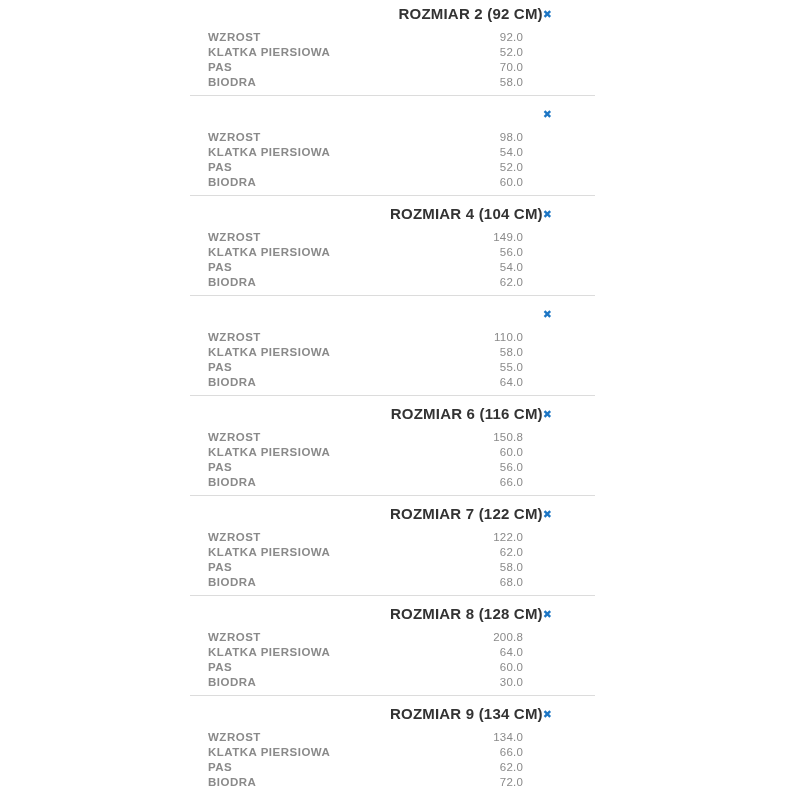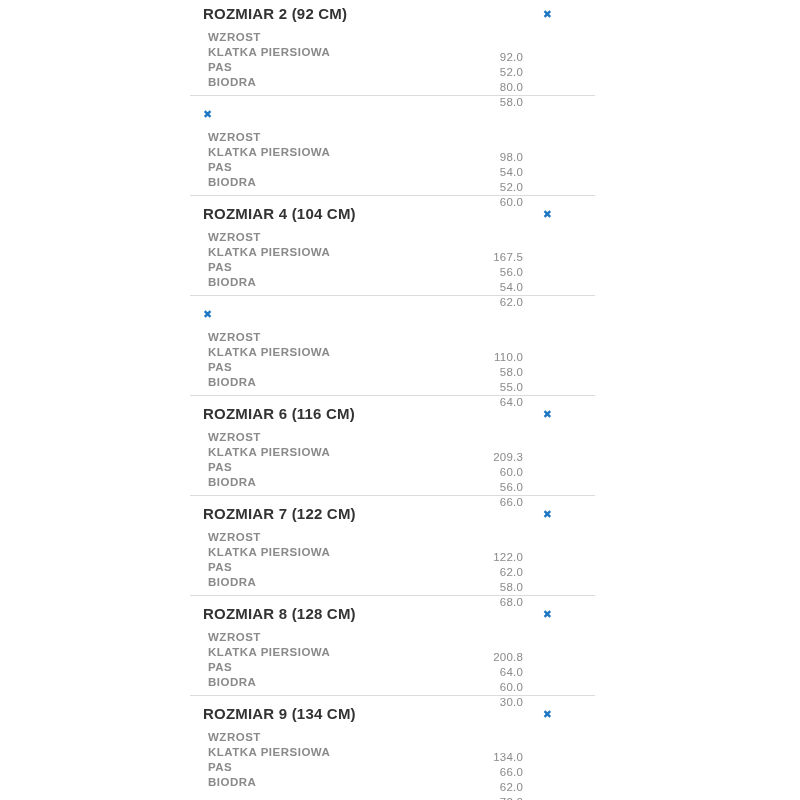--- a/index.html
+++ b/index.html
@@ -19,21 +19,21 @@
     padding-top: 8px;
   }
   .size-section:first-child {
     padding-top: 4px;
   }
   .section-header {
     height: 20px;
     line-height: 20px;
     padding: 0 43px 0 13px;
     display: flex;
-    justify-content: space-between;
+    justify-content: flex-end;
     align-items: center;
   }
   .section-title {
     font-size: 15px;
     font-weight: bold;
     color: #333333;
     letter-spacing: 0.2px;
     white-space: nowrap;
   }
   .close-btn {
@@ -67,21 +67,20 @@
     font-weight: bold;
     color: #8a8a8a;
     letter-spacing: 0.5px;
     white-space: nowrap;
     text-align: right;
   }
   .measure-value {
     color: #8a8a8a;
     letter-spacing: 0.2px;
     white-space: nowrap;
-    margin-top: 20px;
   }
   .divider {
     margin-top: 5px;
     border-bottom: 1px solid #dcdcdc;
     height: 0;
   }
   .size-section:last-child .divider {
     display: none;
   }
 </style>
@@ -101,21 +100,21 @@
       <div class="measure-row">
         <span class="measure-label">WZROST</span>
         <span class="measure-value">92.0</span>
       </div>
       <div class="measure-row">
         <span class="measure-label">KLATKA PIERSIOWA</span>
         <span class="measure-value">52.0</span>
       </div>
       <div class="measure-row">
         <span class="measure-label">PAS</span>
-        <span class="measure-value">80.0</span>
+        <span class="measure-value">70.0</span>
       </div>
       <div class="measure-row">
         <span class="measure-label">BIODRA</span>
         <span class="measure-value">58.0</span>
       </div>
     </div>
     <div class="divider"></div>
   </div>
 
   <div class="size-section">
@@ -148,21 +147,21 @@
   <div class="size-section">
     <div class="section-header">
       <span class="section-title">ROZMIAR 4 (104 CM)</span>
       <button class="close-btn">
           <span class="close-glyph">✖</span>
         </button>
     </div>
     <div class="rows">
       <div class="measure-row">
         <span class="measure-label">WZROST</span>
-        <span class="measure-value">167.5</span>
+        <span class="measure-value">149.0</span>
       </div>
       <div class="measure-row">
         <span class="measure-label">KLATKA PIERSIOWA</span>
         <span class="measure-value">56.0</span>
       </div>
       <div class="measure-row">
         <span class="measure-label">PAS</span>
         <span class="measure-value">54.0</span>
       </div>
       <div class="measure-row">
@@ -203,21 +202,21 @@
   <div class="size-section">
     <div class="section-header">
       <span class="section-title">ROZMIAR 6 (116 CM)</span>
       <button class="close-btn">
           <span class="close-glyph">✖</span>
         </button>
     </div>
     <div class="rows">
       <div class="measure-row">
         <span class="measure-label">WZROST</span>
-        <span class="measure-value">209.3</span>
+        <span class="measure-value">150.8</span>
       </div>
       <div class="measure-row">
         <span class="measure-label">KLATKA PIERSIOWA</span>
         <span class="measure-value">60.0</span>
       </div>
       <div class="measure-row">
         <span class="measure-label">PAS</span>
         <span class="measure-value">56.0</span>
       </div>
       <div class="measure-row">

